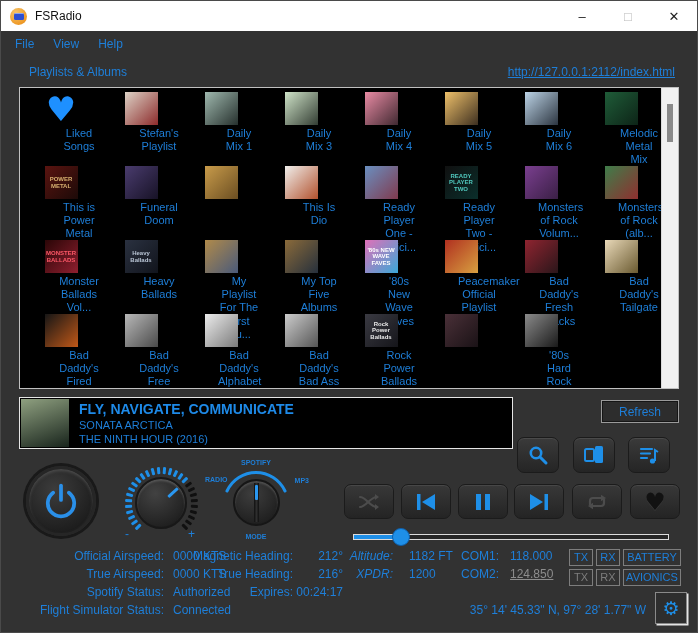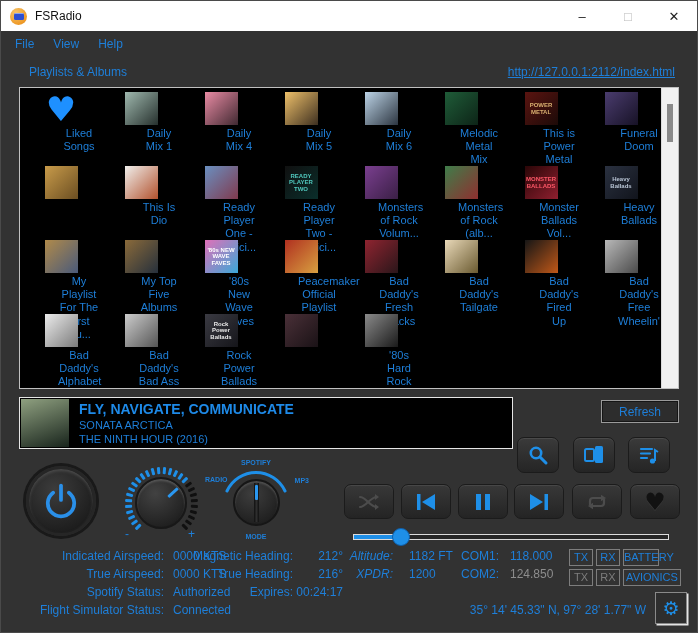--- a/index.html
+++ b/index.html
@@ -98,21 +98,21 @@
   
   .slider-track { position:absolute; left:352px; top:533px; width:316px; height:6px;
     background:#262626; border:1px solid #dcdcdc; }
   .slider-fill { position:absolute; left:0; top:0; height:4px; background:#1e8fe8; }
   .slider-thumb { position:absolute; left:391px; top:527px; width:18px; height:18px;
     border-radius:50%; background:#1e8fe8; border:1px solid #0f5ea8; }
   
   .status-col { position:absolute; font-size:12px; color:#1e7fd9; }
   .srow { display:flex; height:18px; line-height:17px; }
   .slabel { text-align:right; }
-  .svalue.dim { color:#8d8d8d; }
+  .svalue.dim { color:#8d8d8d;text-decoration:underline; }
   .col1 .slabel { width:155px; } .col1 .svalue { margin-left:9px; }
   .col2 .slabel { width:142px; } .col2 .svalue { width:50px; text-align:right; }
   .col3 .slabel { width:62px;font-style:italic; }  .col3 .svalue { margin-left:16px; }
   .col4 .slabel { width:58px; }  .col4 .svalue { margin-left:11px; }
   .ind { position:absolute; height:17px; border:1px solid #7d7d7d; color:#7d7d7d;
     font-size:11px; line-height:15px; text-align:center; }
   .ind.on { color:#1e7fd9; }
   .coords { position:absolute; left:455px; top:602px; width:190px; text-align:right;
     font-size:12px; color:#1e7fd9; }
   .gear-btn { position:absolute; left:654px; top:591px; width:32px; height:32px;
@@ -146,27 +146,35 @@
   <span class="list-label">Playlists &amp; Albums</span>
   <a class="index-link" href="#">http://127.0.0.1:2112/index.html</a>
 
   <div class="listbox">
     <div class="tile-grid" id="tile-grid">
     <div class="tile">
       <div class="art heart-art">♥</div>
       <div class="tile-label">Liked Songs</div>
     </div>
 
+    <div class="tile">
+      <div class="art" style="background: linear-gradient(135deg, rgb(221, 210, 198), rgb(140, 43, 43));"></div>
+      <div class="tile-label">Stefan's Playlist</div>
+    </div>
 
     <div class="tile">
       <div class="art" style="background: linear-gradient(135deg, rgb(159, 184, 174), rgb(38, 48, 45));"></div>
       <div class="tile-label">Daily Mix 1</div>
     </div>
 
 
+    <div class="tile">
+      <div class="art" style="background: linear-gradient(135deg, rgb(207, 227, 200), rgb(51, 61, 51));"></div>
+      <div class="tile-label">Daily Mix 3</div>
+    </div>
 
     <div class="tile">
       <div class="art" style="background: linear-gradient(135deg, rgb(233, 139, 164), rgb(64, 41, 49));"></div>
       <div class="tile-label">Daily Mix 4</div>
     </div>
 
     <div class="tile">
       <div class="art" style="background: linear-gradient(135deg, rgb(238, 192, 106), rgb(61, 47, 32));"></div>
       <div class="tile-label">Daily Mix 5</div>
     </div>
@@ -469,21 +477,21 @@
     <span class="heart-glyph">♥</span>
   </div>
 
   <div class="slider-track">
     <div class="slider-fill" style="width:48px;"></div>
   </div>
   <div class="slider-thumb"></div>
 
   <div class="status-col col1" id="status-col1" style="left:8px; top:547px;">
       <div class="srow">
-        <span class="slabel">Indicated Airspeed:</span>
+        <span class="slabel">Official Airspeed:</span>
         <span class="svalue">0000 KTS</span>
       </div>
       <div class="srow">
         <span class="slabel">True Airspeed:</span>
         <span class="svalue">0000 KTS</span>
       </div>
       <div class="srow">
         <span class="slabel">Spotify Status:</span>
         <span class="svalue">Authorized</span>
       </div>
@@ -528,17 +536,17 @@
     </div>
   <div id="indicators"></div>
 
   <span class="coords">35° 14' 45.33" N, 97° 28' 1.77" W</span>
   <div class="gear-btn">
     <span class="gear-glyph">⚙</span>
   </div>
 
 <div class="ind on" style="left: 568px; top: 548px; width: 24px;">TX</div>
     <div class="ind on" style="left: 595px; top: 548px; width: 24px;">RX</div>
-    <div class="ind on" style="left: 622px; top: 548px; width: 36px;">BATTERY</div>
+    <div class="ind on" style="left: 622px; top: 548px; width: 58px;">BATTERY</div>
     <div class="ind" style="left: 568px; top: 568px; width: 24px;">TX</div>
     <div class="ind" style="left: 595px; top: 568px; width: 24px;">RX</div>
     <div class="ind on" style="left: 622px; top: 568px; width: 58px;">AVIONICS</div>
   </div>
 
 </body></html>

